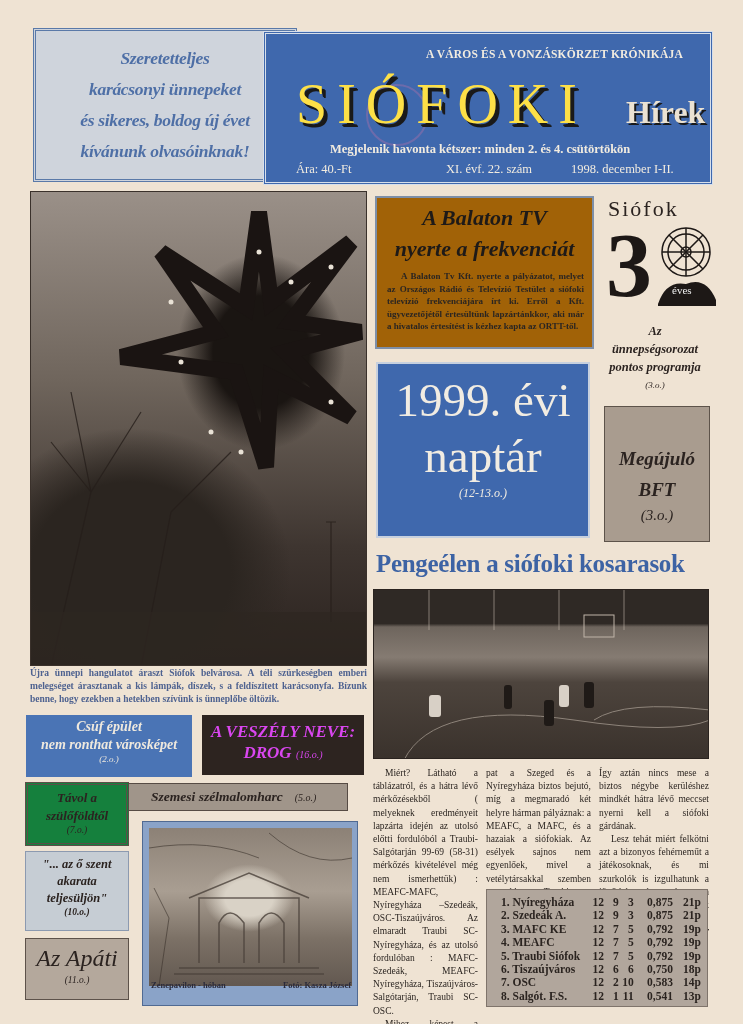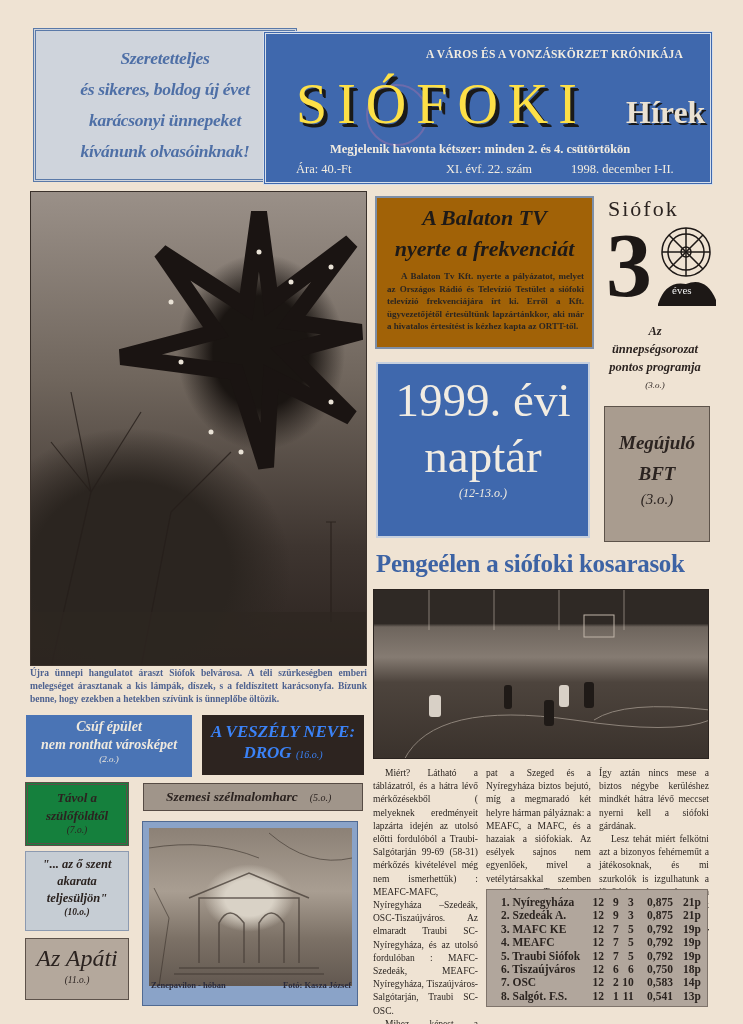--- a/index.html
+++ b/index.html
@@ -112,21 +112,21 @@
     left: 600px; top: 322px; width: 110px; text-align: center;
     font-style: italic; font-weight: bold; font-size: 12.5px; line-height: 18px;
   }
   #program .ref { font-size: 9px; font-weight: normal; }
 
   #bft {
     left: 604px; top: 406px; width: 106px; height: 136px;
     background: #a99c8f; border: 1px solid #5d534a;
     text-align: center; font-style: italic;
   }
-  #bft .t { font-weight: bold; font-size: 19px; line-height: 31px; margin-top: 20px; }
+  #bft .t { font-weight: bold; font-size: 19px; line-height: 31px; margin-top: 36px; }
   #bft .ref { font-size: 15px; margin-top: 2px; }
 
   
   #kos-title {
     left: 376px; top: 550px; width: 336px;
     font-size: 25px; font-weight: bold; color: #3d63a4; letter-spacing: -0.3px;
   }
   #photo-basket {
     left: 373px; top: 589px; width: 336px; height: 170px;
     background:
@@ -158,35 +158,35 @@
   
   #csuf {
     left: 26px; top: 715px; width: 166px; height: 62px;
     background: #4a74b5; color: #efe9de; text-align: center; font-style: italic;
   }
   #csuf .t { font-weight: bold; font-size: 14px; line-height: 18px; margin-top: 3px; }
   #csuf .ref { font-size: 9px; }
 
   #drog {
     left: 202px; top: 715px; width: 162px; height: 60px;
-    background: #2d2420; color: #3b82f6; text-align: center; font-style: italic;
+    background: #2d2420; color: #d946ef; text-align: center; font-style: italic;
   }
   #drog .t { font-weight: bold; font-size: 17px; line-height: 21px; margin-top: 6px; }
   #drog .ref { font-size: 10px; font-weight: normal; }
 
   #tavol {
     left: 25px; top: 782px; width: 104px; height: 64px;
     border: 3px double #5a4f47; text-align: center; font-style: italic;
     background: #15803d;
   }
   #tavol .t { font-weight: bold; font-size: 13px; line-height: 18px; margin-top: 4px; }
   #tavol .ref { font-size: 9.5px; }
 
   #szemesi {
-    left: 143px; top: 783px; width: 220px; height: 28px;
+    left: 128px; top: 783px; width: 220px; height: 28px;
     background: #a0958a; border: 1px solid #564b44;
     font-style: italic; font-weight: bold; font-size: 13.5px; line-height: 26px;
     padding-left: 22px;
   }
   #szemesi .ref { font-weight: normal; font-size: 10px; margin-left: 12px; }
 
   #szent {
     left: 25px; top: 851px; width: 104px; height: 80px;
     background: #c6cdd4; border: 1px solid #8c9ab0;
     text-align: center; font-style: italic;
@@ -217,22 +217,22 @@
     display: flex; justify-content: space-between;
     font-size: 8.5px; font-weight: bold; color: #2a2a3a;
   }
 </style>
 </head>
 <body>
 
 <div id="greeting" class="abs">
   <div class="txt">
     <div>Szeretetteljes</div>
+    <div>karácsonyi ünnepeket</div>
     <div>és sikeres, boldog új évet</div>
-    <div>karácsonyi ünnepeket</div>
     <div>kívánunk olvasóinknak!</div>
   </div>
 </div>
 
 <div id="masthead" class="abs">
   <div class="tagline">A VÁROS ÉS A VONZÁSKÖRZET KRÓNIKÁJA</div>
   <div class="stamp"></div>
   <div class="title">SIÓFOKI</div>
   <div class="hirek">Hírek</div>
   <div class="line1">Megjelenik havonta kétszer: minden 2. és 4.  csütörtökön</div>

